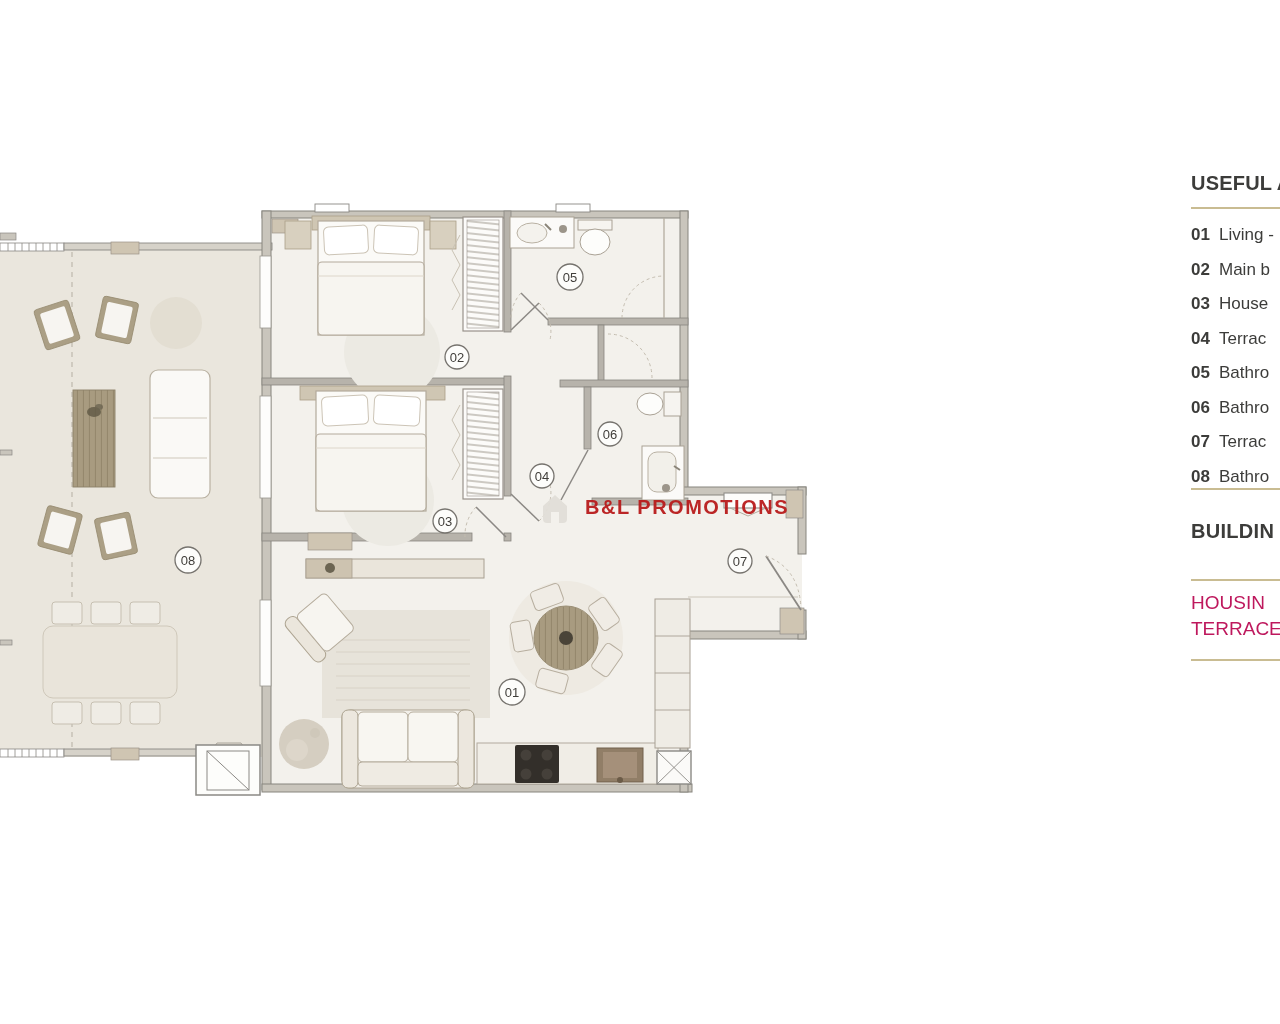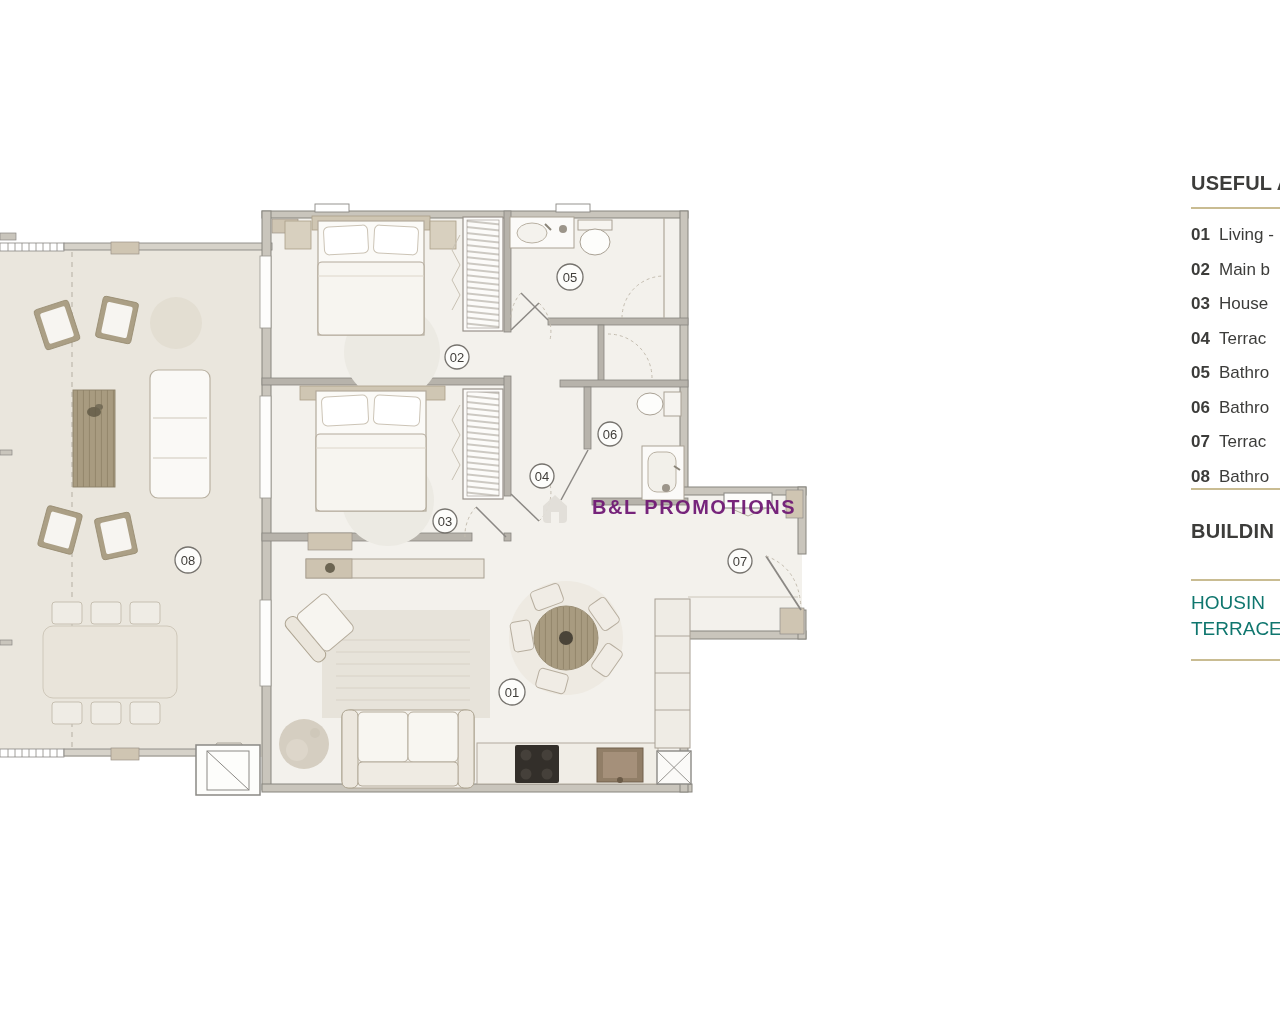--- a/index.html
+++ b/index.html
@@ -2,32 +2,32 @@
 <html><head>
 <meta charset="utf-8">
 <style>
   html,body{margin:0;padding:0;background:#fff;}
   .page{position:relative;width:1280px;height:1024px;background:#ffffff;overflow:hidden;
         font-family:"Liberation Sans",sans-serif;}
   .plan-wrap{position:absolute;left:0;top:0;width:1280px;height:1024px;}
   svg text{font-family:"Liberation Sans",sans-serif;}
   .room-label-text{font-size:13px;fill:#403e3a;}
   
-  .watermark{position:absolute;left:538px;top:490px;display:flex;align-items:center;gap:20px;
-             color:#701a75;opacity:.95;pointer-events:none;}
+  .watermark{position:absolute;left:538px;top:490px;display:flex;align-items:center;gap:13px;
+             color:#b91c1c;opacity:.95;pointer-events:none;}
   .watermark-text{font-size:20px;font-weight:bold;letter-spacing:1.5px;white-space:nowrap;}
   
   .legend{position:absolute;left:1191px;top:0;width:150px;height:1024px;color:#3c3c3a;}
   .legend-title{position:absolute;top:172px;font-size:20px;font-weight:bold;letter-spacing:.2px;white-space:nowrap;}
   .sep{position:absolute;left:0;width:120px;height:2px;background:#c9bc92;}
   .lrows{position:absolute;top:218px;left:0;}
   .lrow{height:34.5px;display:flex;align-items:center;font-size:17px;white-space:nowrap;}
   .lnum{font-weight:bold;width:28px;flex:0 0 28px;}
   .btitle{position:absolute;top:520px;font-size:20px;font-weight:bold;letter-spacing:.3px;white-space:nowrap;}
-  .bline{position:absolute;font-size:19px;color:#0f766e;white-space:nowrap;}
+  .bline{position:absolute;font-size:19px;color:#be185d;white-space:nowrap;}
 </style>
 </head>
 <body>
 
 <div class="page">
   <div class="plan-wrap">
   <svg width="1280" height="1024" viewBox="0 0 1280 1024">
     <defs>
       <pattern id="hatch" width="6" height="6" patternUnits="userSpaceOnUse" patternTransform="rotate(6)">
         <line x1="0" y1="3" x2="6" y2="3" stroke="#9d978c" stroke-width="1"></line>

